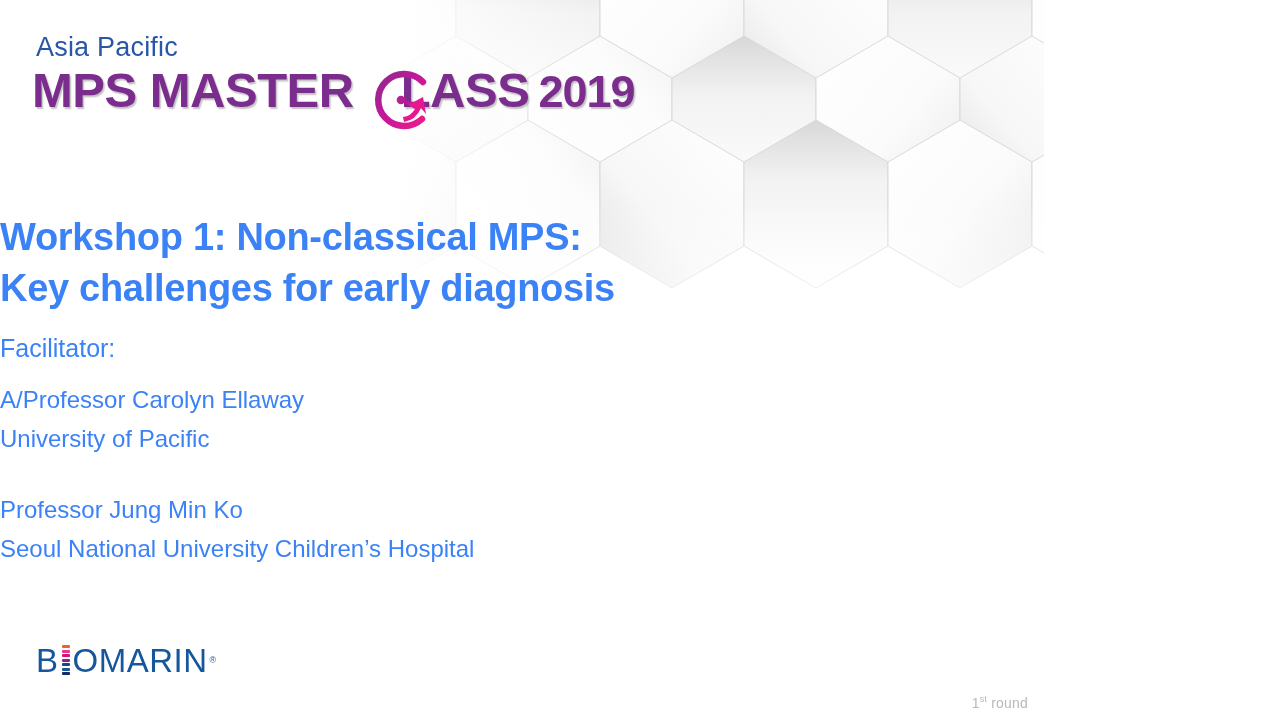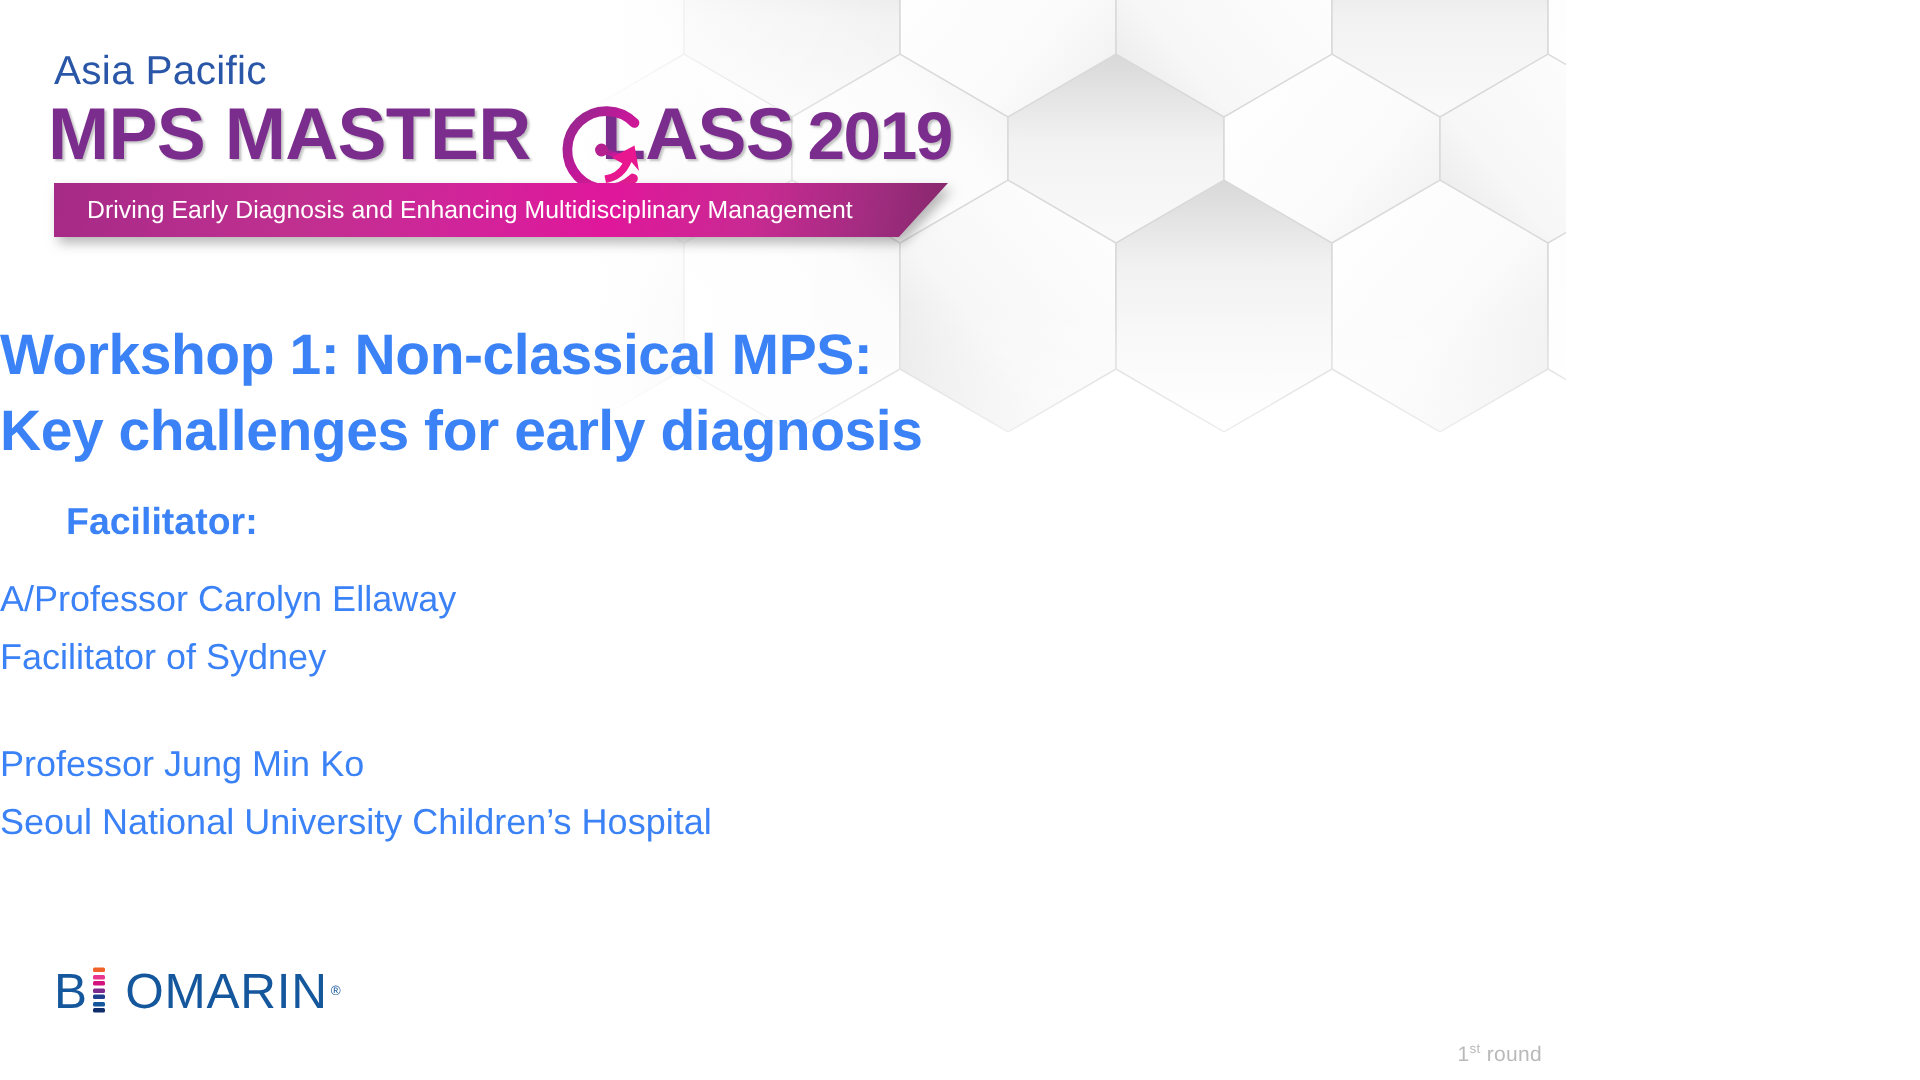--- a/index.html
+++ b/index.html
@@ -102,23 +102,22 @@
     color:#3b82f6;
   }
   .title-line {
     font-size:38px;
     font-weight:bold;
     line-height:51px;
     letter-spacing:-0.3px;
   }
   .role-heading {
     font-size:25px;
-    font-weight:bold;
+    font-weight:normal;
     line-height:30px;
-    padding-left:44px;
   }
   .person-line {
     font-size:24px;
     font-weight:normal;
     line-height:39px;
   }
   .sp-title   { height:19px; }
   .sp-afterfac{ height:17px; }
   .sp-precase { height:16px; }
   .sp-postcase{ height:16px; }
@@ -133,21 +132,21 @@
   }
   .bm-word {
     font-size:33px;
     font-weight:normal;
     color:#15579c;
     letter-spacing:0.5px;
     line-height:1;
     font-family:"Liberation Sans", sans-serif;
   }
   .bm-b  { margin-right:1px; }
-  .bm-rest { margin-left:12px; }
+  .bm-rest { margin-left:1px; }
   #bm-dna {
     display:inline-flex;
     flex-direction:column;
     justify-content:center;
     gap:1.5px;
     width:8px;
     height:30px;
     margin:0 2px;
   }
   #bm-dna i { display:block; height:3px; border-radius:1px; }
@@ -258,37 +257,33 @@
 
         <line x1="38" y1="38" x2="38" y2="20" stroke="url(#clkg)" stroke-width="3.6" stroke-linecap="round"></line>
         <line x1="38" y1="38" x2="55" y2="44" stroke="url(#clkg)" stroke-width="3.6" stroke-linecap="round"></line>
         <circle cx="38" cy="38" r="4.3" fill="#b4208f"></circle>
 
         <path d="M41,60 Q53,58 58,46 L63,52 L60,35 L45,43 L52,47 Q48,54 40,55 Z" fill="#e8178f"></path>
       </svg>
     </div>
   </div>
 
-  <div id="tagline-ribbon">
-    <div class="shape"></div>
-    <div id="tagline-text">Driving Early Diagnosis and Enhancing Multidisciplinary Management</div>
-  </div>
 
   <div id="content">
     <div class="title-line">Workshop 1: Non-classical MPS:</div>
     <div class="title-line">Key challenges for early diagnosis</div>
 
     <div class="sp-title"></div>
 
     <div class="role-heading">Facilitator:</div>
 
     <div class="sp-afterfac"></div>
 
     <div class="person-line">A/Professor Carolyn Ellaway</div>
-    <div class="person-line">Facilitator of Sydney</div>
+    <div class="person-line">University of Pacific</div>
 
     <div class="sp-precase"></div>
 
 
     <div class="sp-postcase"></div>
 
     <div class="person-line">Professor Jung Min Ko</div>
     <div class="person-line">Seoul National University Children’s Hospital</div>
   </div>
 

